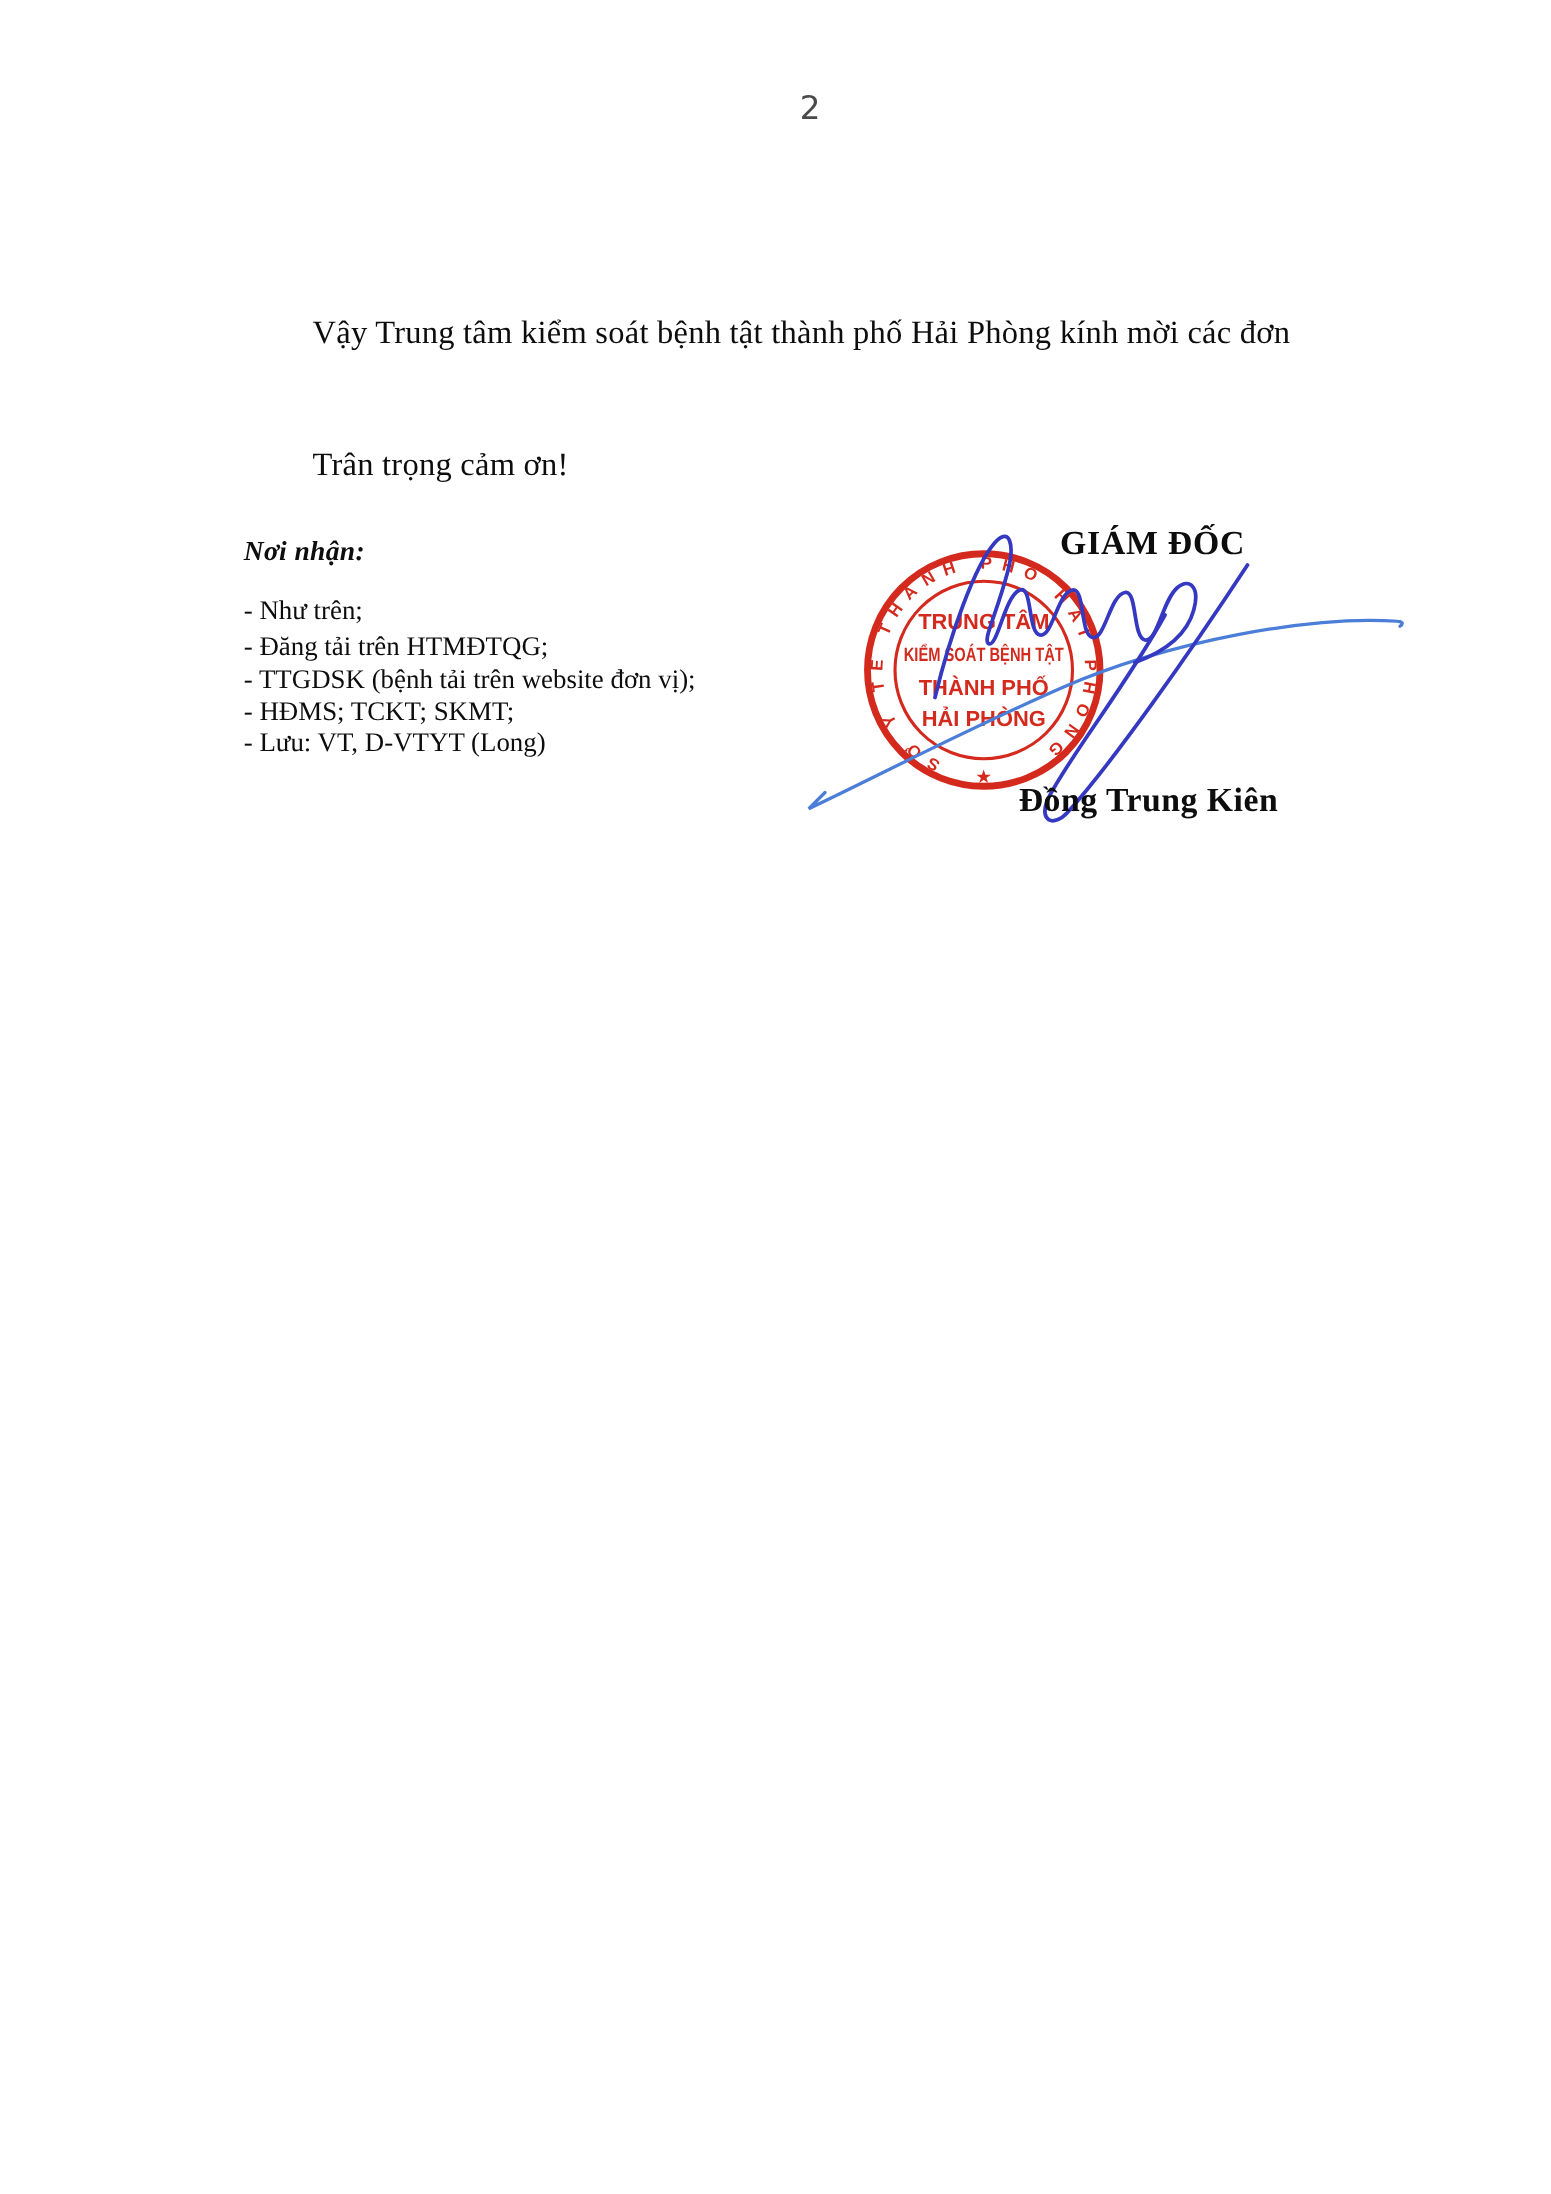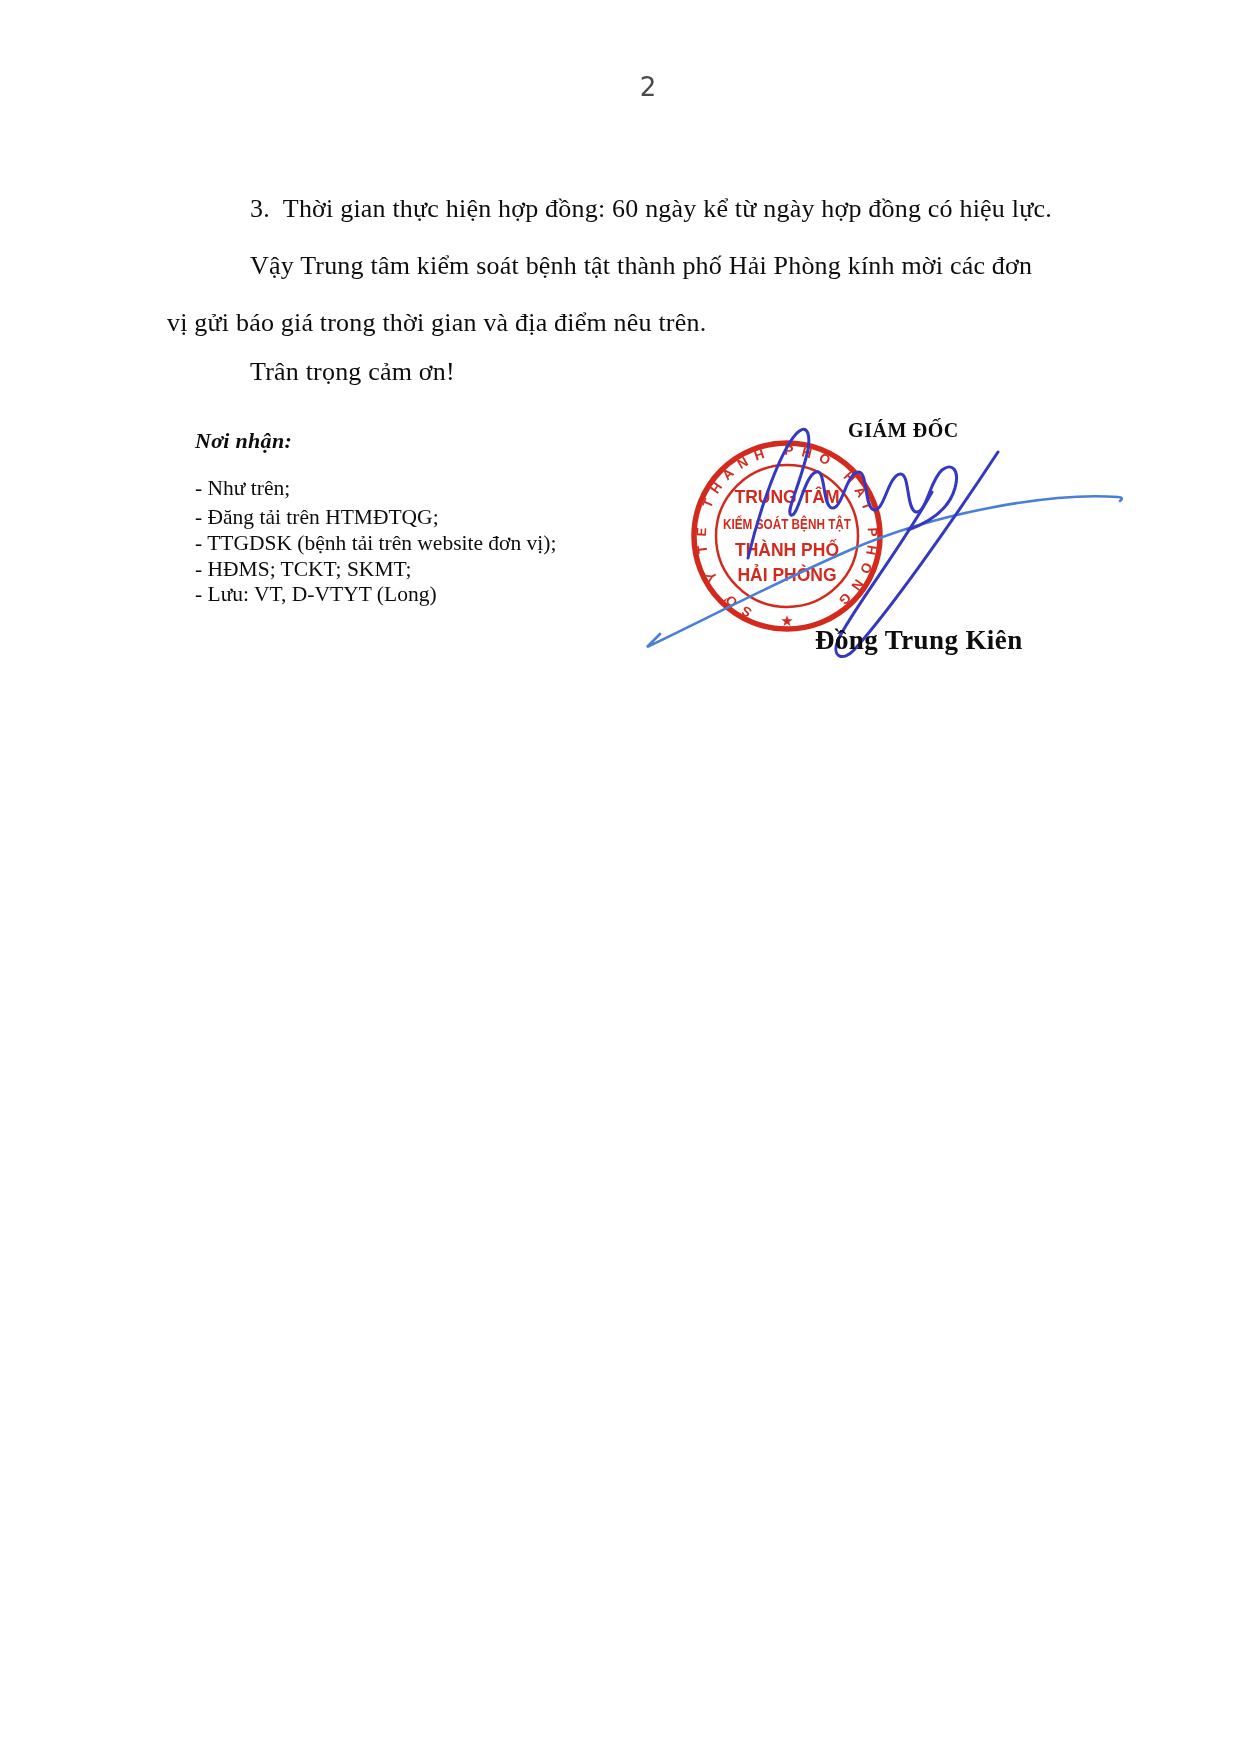--- a/index.html
+++ b/index.html
@@ -27,21 +27,21 @@
     left:195px;top:428px;
     font-size:22px;font-weight:bold;font-style:italic;
     letter-spacing:0.3px;
   }
   .recipient-item{
     left:195px;
     font-size:21.5px;white-space:nowrap;margin-top:16px;
   }
   .director-title{
     left:848px;top:419px;
-    font-size:20px;font-weight:bold;letter-spacing:0.6px;
+    font-size:27px;font-weight:bold;letter-spacing:0.6px;
     white-space:nowrap;
   }
   .signer-name{
     left:815px;top:625px;
     font-size:27px;font-weight:bold;letter-spacing:0.4px;
     white-space:nowrap;z-index:4;
   }
   .stamp-svg{left:688px;top:437px;z-index:2;}
   .signature-svg{left:600px;top:400px;z-index:3;pointer-events:none;}
   .stamp-center-line{
@@ -53,23 +53,21 @@
     font-weight:bold;
   }
 </style>
 </head>
 <body>
 
 <div class="page">
 
   <div class="abs page-number">2</div>
 
-  <div class="abs body-line" style="left:250px;top:193px;">3.&nbsp; Thời gian thực hiện hợp đồng: 60 ngày kể từ ngày hợp đồng có hiệu lực.</div>
   <div class="abs body-line" style="left:250px;top:250px;">Vậy Trung tâm kiểm soát bệnh tật thành phố Hải Phòng kính mời các đơn</div>
-  <div class="abs body-line" style="left:167px;top:307px;">vị gửi báo giá trong thời gian và địa điểm nêu trên.</div>
   <div class="abs body-line" style="left:250px;top:356px;">Trân trọng cảm ơn!</div>
 
   <div class="abs recipients-header">Nơi nhận:</div>
   <div class="abs recipient-item" style="top:460px;">- Như trên;</div>
   <div class="abs recipient-item" style="top:489px;">- Đăng tải trên HTMĐTQG;</div>
   <div class="abs recipient-item" style="top:515px;">- TTGDSK (bệnh tải trên website đơn vị);</div>
   <div class="abs recipient-item" style="top:541px;">- HĐMS; TCKT; SKMT;</div>
   <div class="abs recipient-item" style="top:566px;">- Lưu: VT, D-VTYT (Long)</div>
 
   <div class="abs director-title">GIÁM ĐỐC</div>

